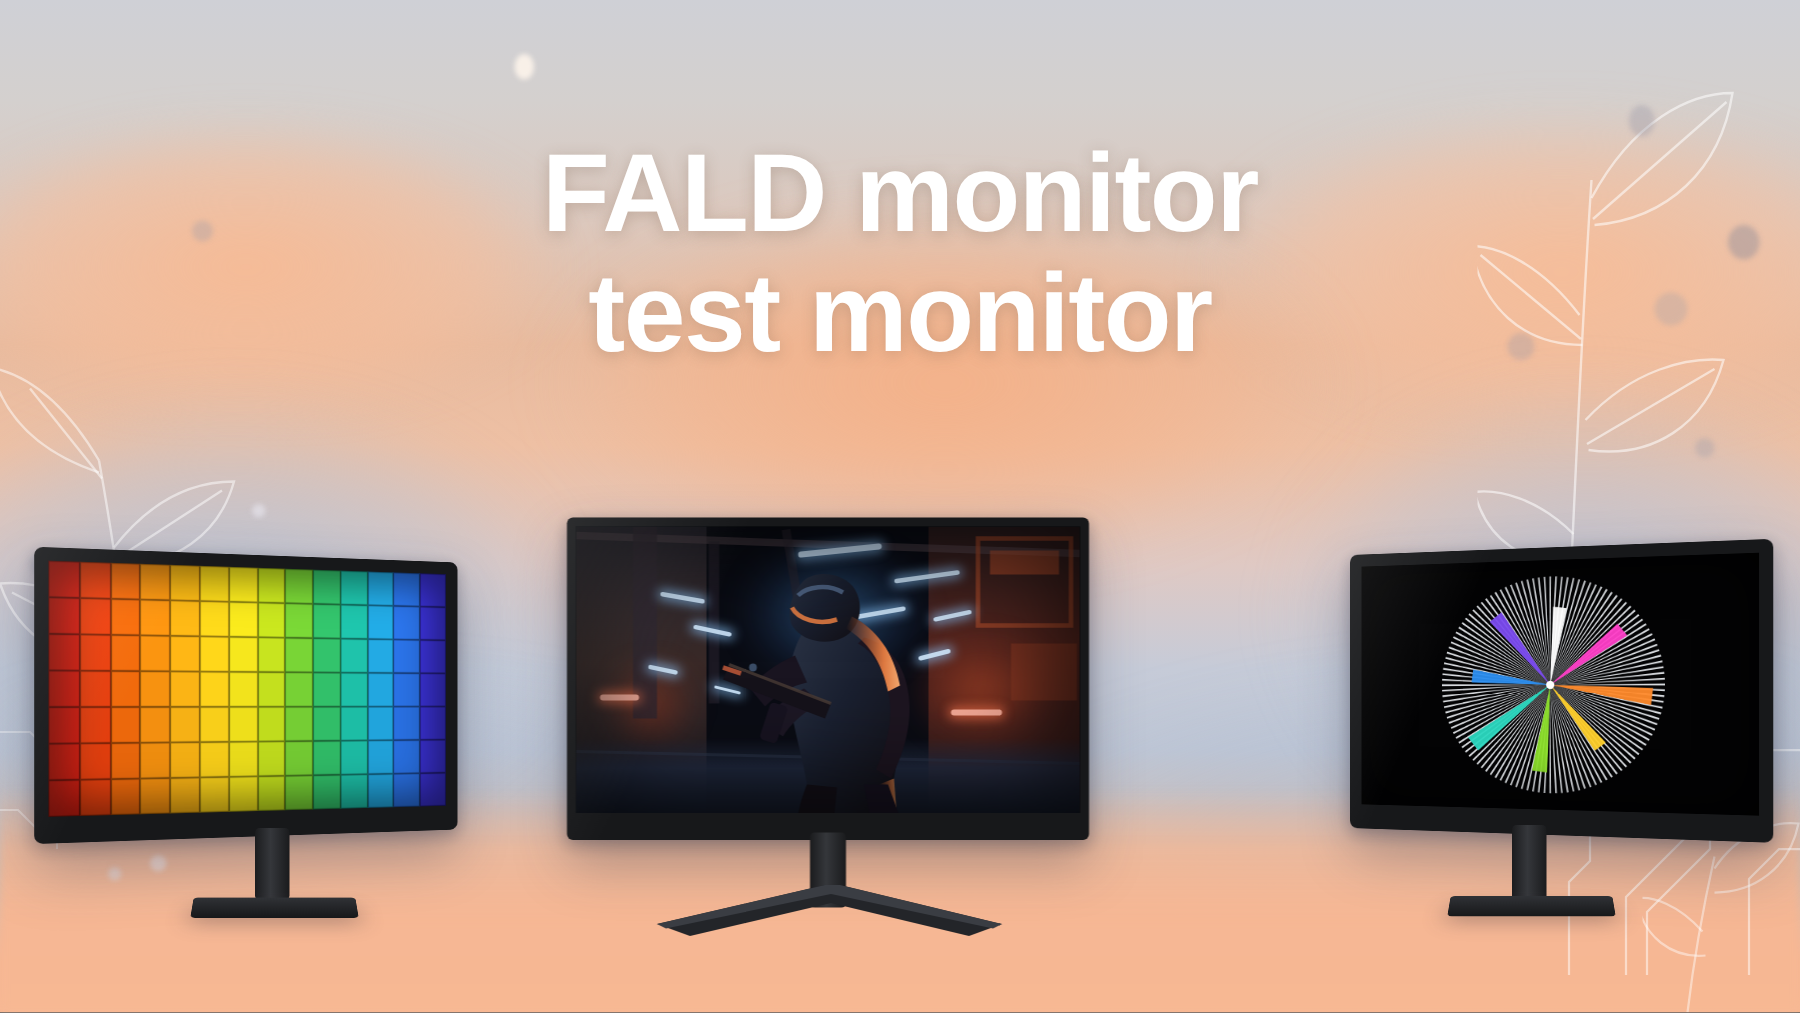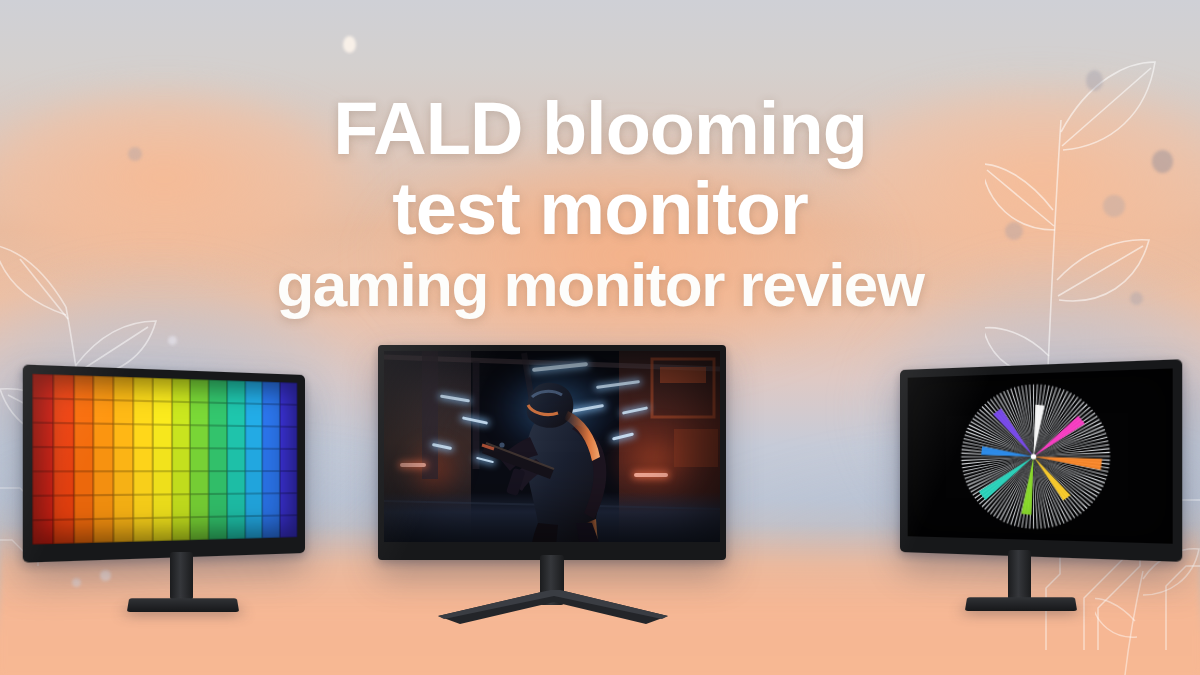--- a/index.html
+++ b/index.html
@@ -213,23 +213,22 @@
   <div class="bokeh" style="left:1130px;top:292px;width:13px;height:13px;background:rgba(150,152,168,.3);"></div>
   <div class="bokeh" style="left:1152px;top:420px;width:19px;height:19px;background:rgba(150,155,175,.26);"></div>
   <div class="bokeh" style="left:1095px;top:450px;width:15px;height:15px;background:rgba(150,155,175,.24);"></div>
   <div class="bokeh" style="left:128px;top:147px;width:14px;height:14px;background:rgba(150,152,170,.3);"></div>
   <div class="bokeh" style="left:20px;top:368px;width:16px;height:16px;background:rgba(150,155,175,.3);"></div>
   <div class="bokeh" style="left:100px;top:570px;width:11px;height:11px;background:rgba(235,238,248,.5);"></div>
   <div class="bokeh" style="left:72px;top:578px;width:9px;height:9px;background:rgba(225,230,245,.45);"></div>
   <div class="bokeh" style="left:168px;top:336px;width:9px;height:9px;background:rgba(240,240,250,.5);"></div>
 
   <div class="title">
-    <span class="t1">FALD blooming</span>
+    <span class="t1">FALD monitor</span>
     <span class="t2">test monitor</span>
-    <span class="t3">gaming monitor review</span>
   </div>
 
   <div class="monitor" id="mon-left">
     <div class="screen-frame" style="left:0;top:0;width:265px;height:178px;">
       <div class="screen" style="left:8px;top:8px;right:8px;bottom:16px;">
         <div class="grid" id="left-grid" style="grid-template-columns: repeat(14, 1fr); grid-template-rows: repeat(7, 1fr);">
             <div class="gcell" style="background: rgb(214, 31, 18); filter: brightness(1.054);"></div>
             <div class="gcell" style="background: rgb(232, 64, 15); filter: brightness(1.054);"></div>
             <div class="gcell" style="background: rgb(240, 106, 12); filter: brightness(1.054);"></div>
             <div class="gcell" style="background: rgb(247, 146, 16); filter: brightness(1.054);"></div>

